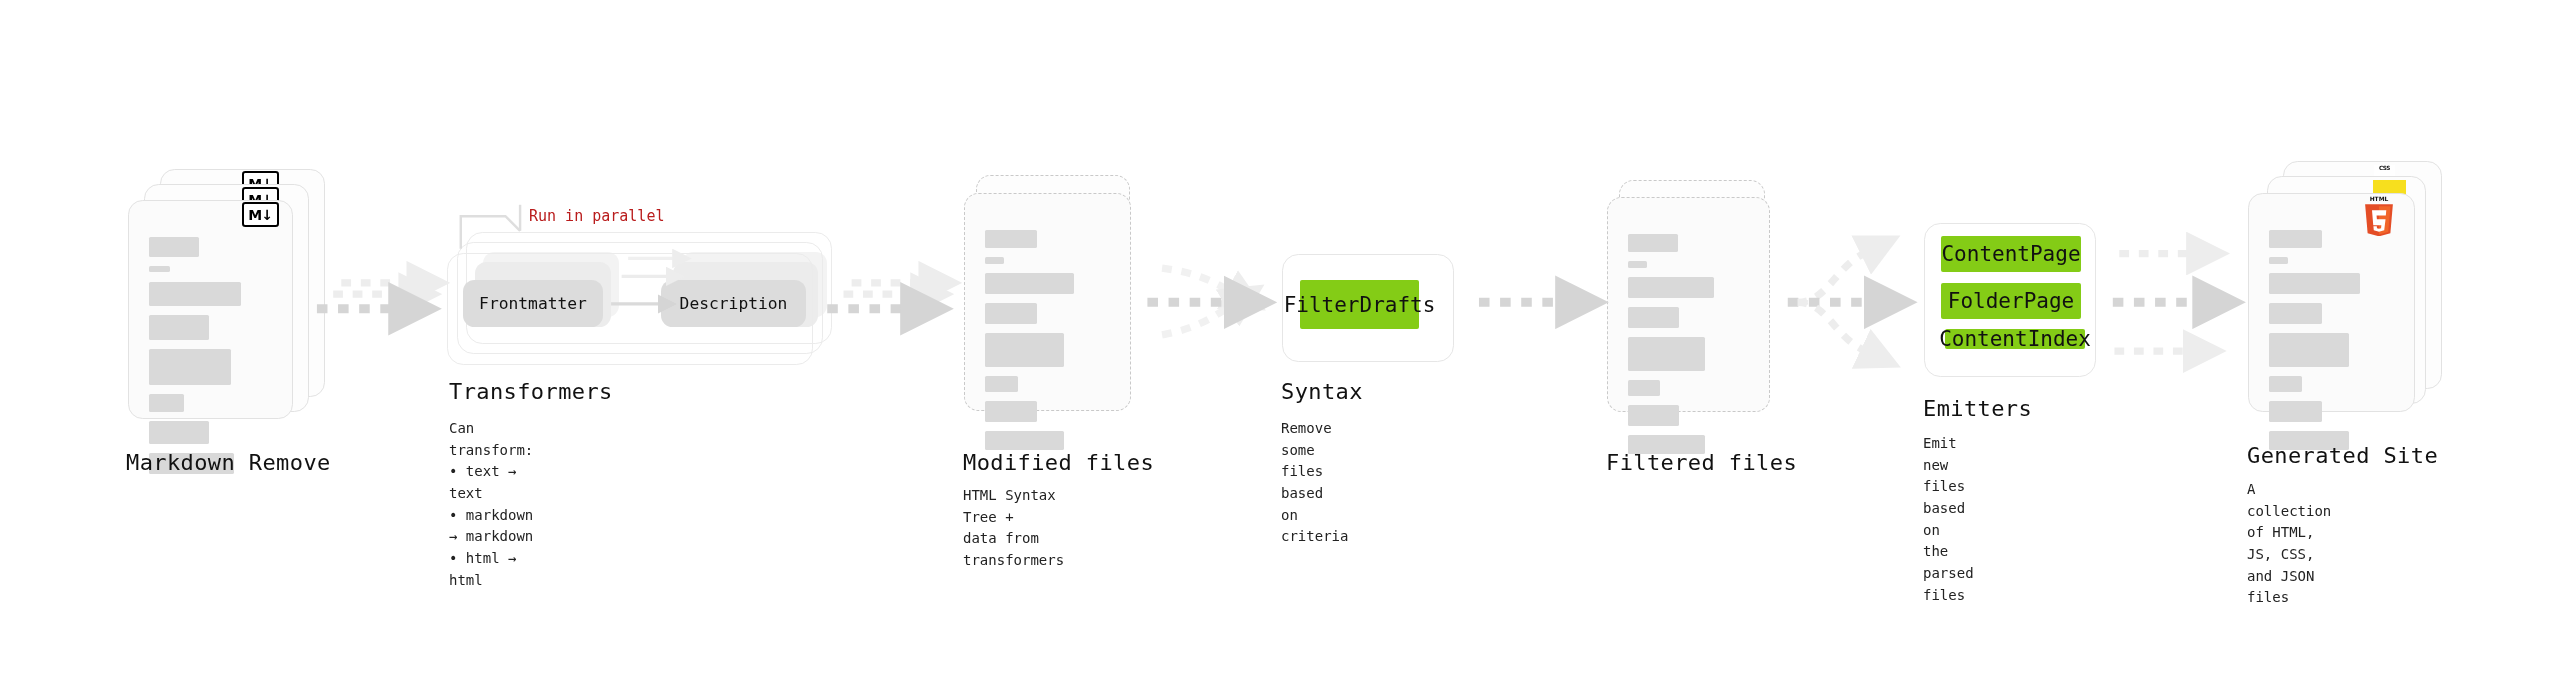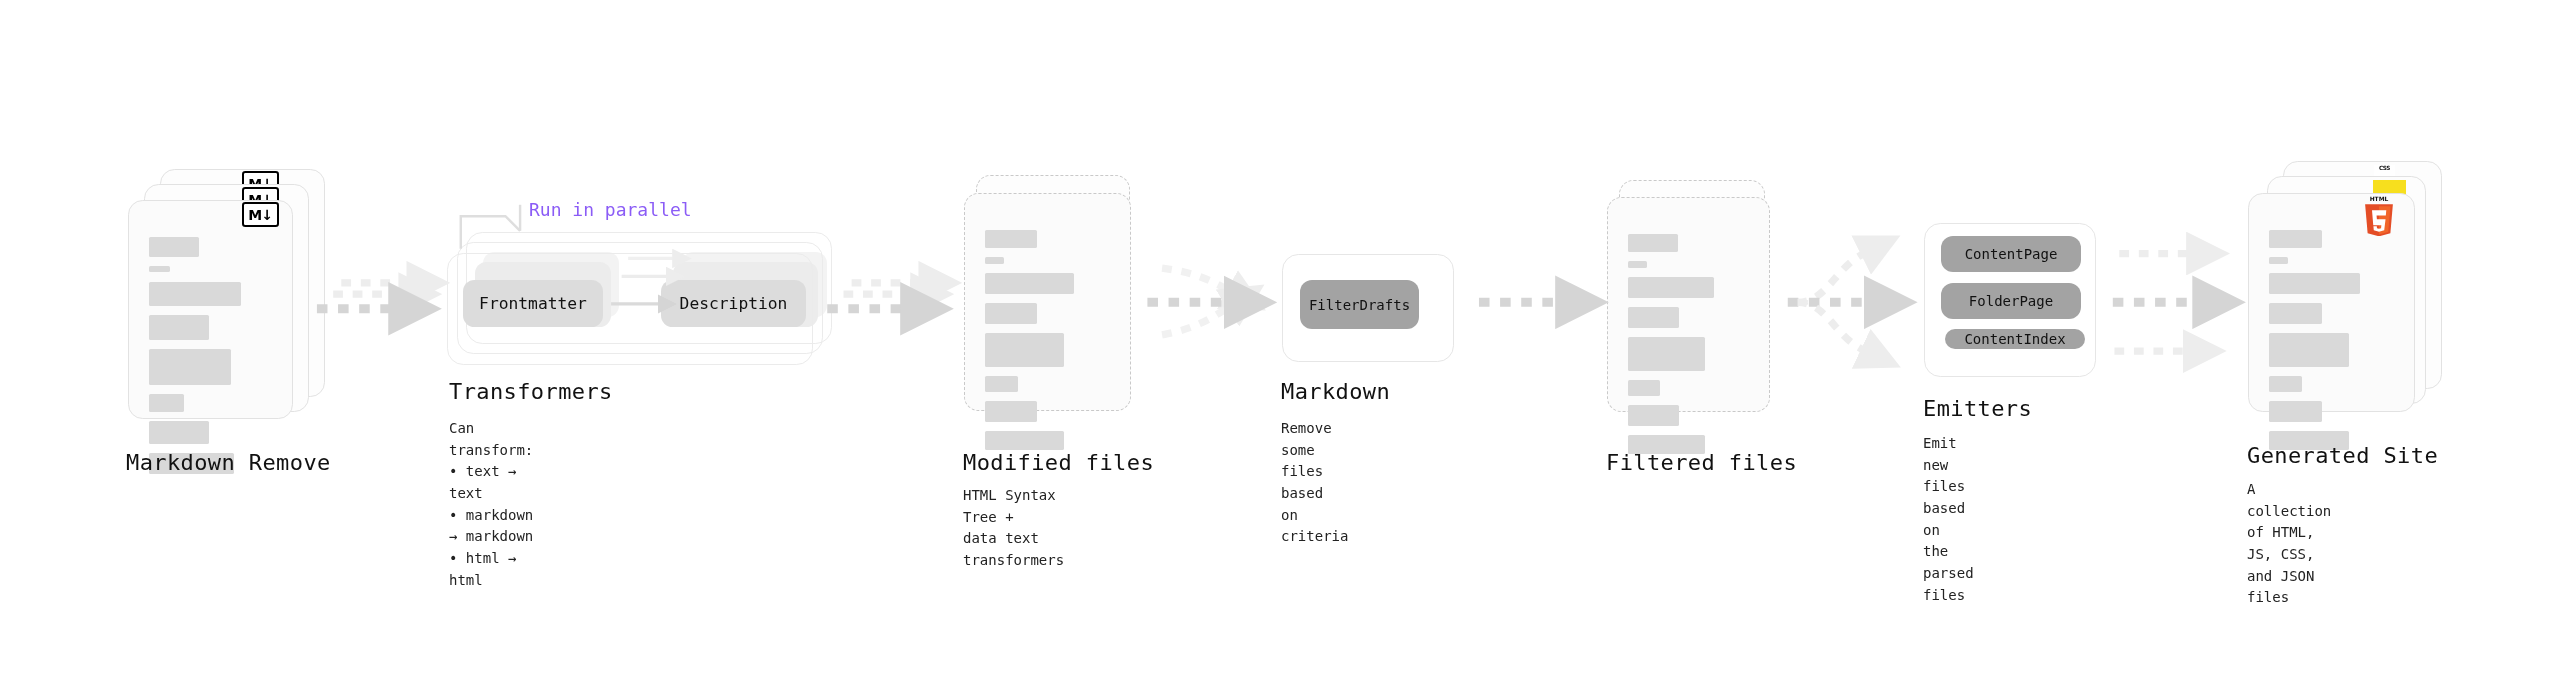--- a/index.html
+++ b/index.html
@@ -83,36 +83,36 @@
     display:flex;align-items:center;justify-content:center;
     font-size:16.3px;color:#111;white-space:nowrap;
     box-sizing:border-box;
   }
   .pill.solid{background:#dcdcdc;}
   .pill.f1{background:#ececec;}
   .pill.f2{background:#f3f3f3;}
 
   .runlabel{
     position:absolute;
-    font-size:18px;color:#8b5cf6;white-space:nowrap;
+    font-size:15px;color:#b91c1c;white-space:nowrap;margin-top:8px;
   }
 
   
   .gbox{
     position:absolute;
     border:1.6px solid #e6e6e6;
     border-radius:16.3px;
     background:#fff;
     box-sizing:border-box;
   }
   .gpill{
     position:absolute;
-    background:#a3a3a3;border-radius:12px;
+    background:#84cc16;border-radius:2px;
     display:flex;align-items:center;justify-content:center;
-    font-size:14px;color:#111;white-space:nowrap;
+    font-size:21px;color:#111;white-space:nowrap;
   }
 
   svg.ov{position:absolute;left:0;top:0;width:2576px;height:681px;pointer-events:none;}
 </style>
 </head>
 <body>
 
 <div class="canvas">
 
   <div class="stage">
@@ -176,27 +176,27 @@
         <div class="ln" style="width:89px;height:21px;margin-top:8.1px;"></div>
         <div class="ln" style="width:52px;height:21px;"></div>
         <div class="ln" style="width:79px;height:34px;"></div>
         <div class="ln" style="width:33px;height:16.3px;"></div>
         <div class="ln" style="width:52px;height:21px;"></div>
         <div class="ln" style="width:79px;height:19.5px;"></div>
       </div>
     </div>
     <div class="title" style="left:963px;top:450px;">Modified files</div>
     <div class="sub" style="left:963px;top:485px;">HTML Syntax Tree +
-data text transformers</div>
+data from transformers</div>
   </div>
 
   <div class="stage">
     <div class="gbox" style="left:1282px;top:254px;width:172px;height:108px;"></div>
     <div class="gpill" style="left:1300px;top:280px;width:119px;height:49px;">FilterDrafts</div>
-    <div class="title" style="left:1281px;top:379px;">Markdown</div>
+    <div class="title" style="left:1281px;top:379px;">Syntax</div>
     <div class="sub" style="left:1281px;top:418px;">Remove some files based
 on criteria</div>
   </div>
 
   <div class="stage">
     <div class="card dashed ghost" style="left:1619px;top:180px;width:146px;height:195px;"></div>
     <div class="card dashed" style="left:1607px;top:197px;width:163px;height:215px;">
       <div class="card-lines">
         <div class="ln" style="width:50px;height:18px;"></div>
         <div class="ln" style="width:19.5px;height:6.5px;"></div>

